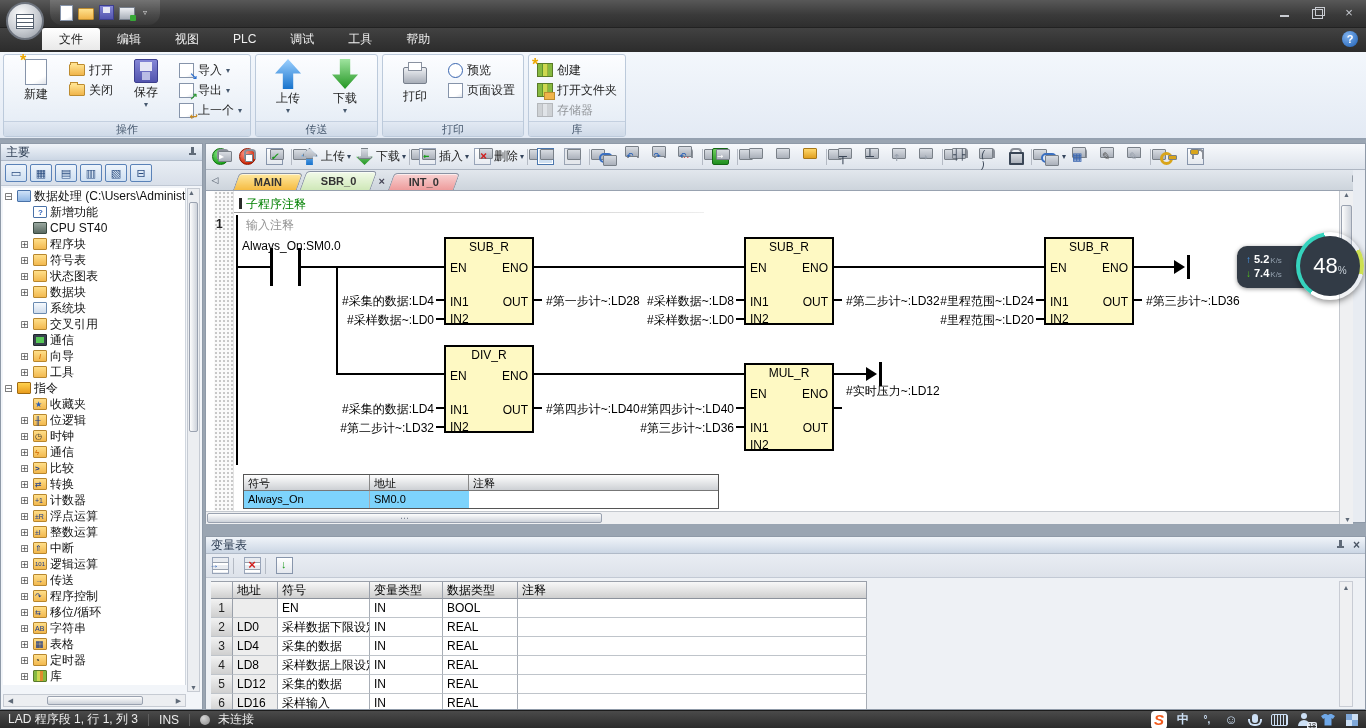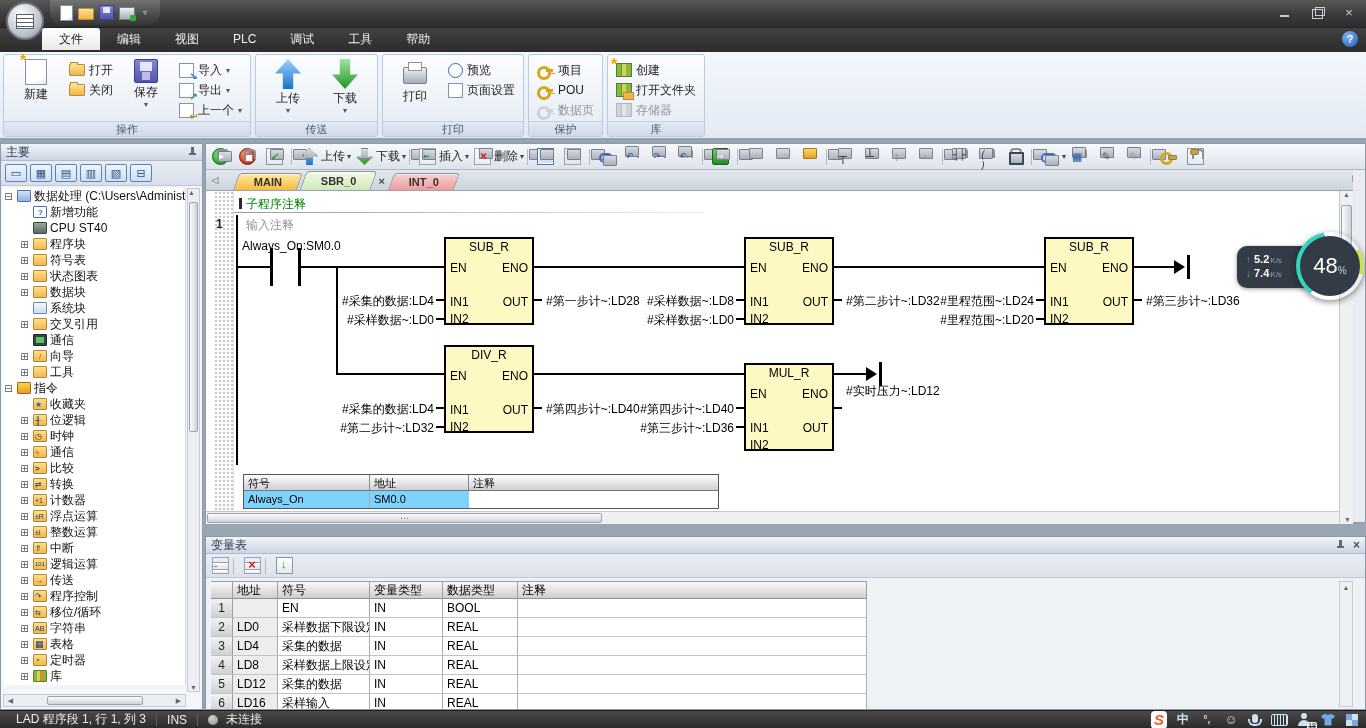--- a/index.html
+++ b/index.html
@@ -364,39 +364,20 @@
             <span>预览</span>
           </div>
         <div class="rsm" data-name="page-setup-button">
             <span class="icdoc" data-name="page-setup-icon"></span>
             <span>页面设置</span>
           </div>
       </div>
     </div>
     <div class="rglabel" data-name="ribbon-group-label">打印</div>
   </div>
-  <div class="rgroup" data-name="ribbon-group-protection">
-    <div class="rgbody">
-      <div class="rcol">
-        <div class="rsm" data-name="protect-project-button">
-            <span class="ickey" data-name="key-icon"></span>
-            <span>项目</span>
-          </div>
-        <div class="rsm" data-name="protect-pou-button">
-            <span class="ickey" data-name="key-icon"></span>
-            <span>POU</span>
-          </div>
-        <div class="rsm dis" data-name="protect-data-page-button">
-            <span class="ickey gray" data-name="key-icon-disabled"></span>
-            <span>数据页</span>
-          </div>
-      </div>
-    </div>
-    <div class="rglabel" data-name="ribbon-group-label">保护</div>
-  </div>
   <div class="rgroup" data-name="ribbon-group-library">
     <div class="rgbody">
       <div class="rcol">
         <div class="rsm" data-name="library-create-button">
             <span class="iclib star" data-name="library-create-icon"></span>
             <span>创建</span>
           </div>
         <div class="rsm" data-name="library-open-folder-button">
             <span class="iclib fold" data-name="library-folder-icon"></span>
             <span>打开文件夹</span>
@@ -1047,21 +1028,21 @@
           <span class="vc c3" data-name="var-type-cell">IN</span>
           <span class="vc c4" data-name="data-type-cell">REAL</span>
           <span class="vc c5" data-name="comment-cell"></span>
         </div>
       </div>
   </div>
   <div class="vscroll2" data-name="variable-table-scrollbar">▲</div>
 </div>
 
 <div class="sbar" data-name="status-bar">
-  <span style="margin-left:16px" data-name="cursor-position-status">LAD 程序段 1, 行 1, 列 3</span>
+  <span style="margin-left:8px" data-name="cursor-position-status">LAD 程序段 1, 行 1, 列 3</span>
   <span class="ssep" data-name="divider"></span>
   <span data-name="insert-mode-status">INS</span>
   <span class="ssep" data-name="divider"></span>
   <span class="sdot" data-name="connection-status-icon"></span>
   <span data-name="connection-status">未连接</span>
   <div class="tray" data-name="ime-toolbar">
 
   <span class="tray-i" data-name="sogou-logo-icon" data-icon="sogou">
         <u>S</u>
       </span>

